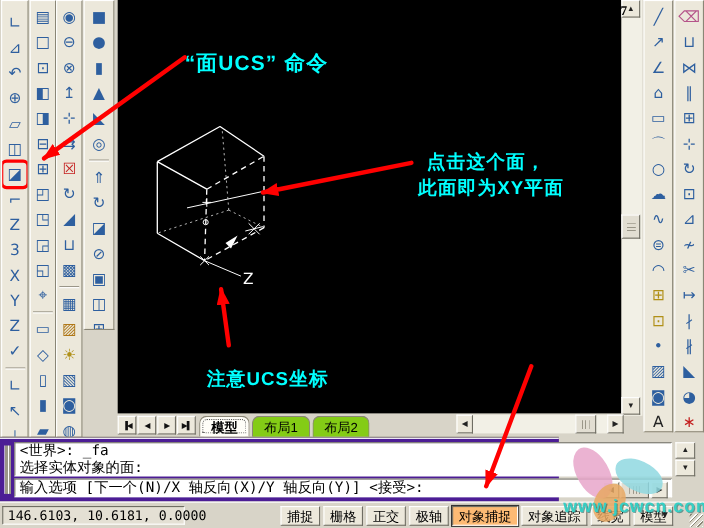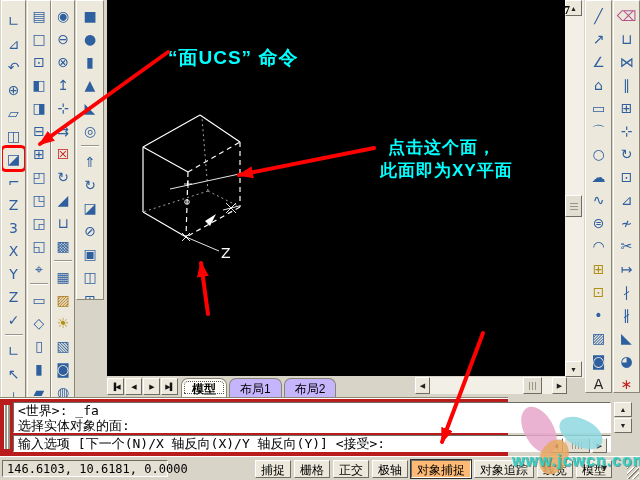--- a/index.html
+++ b/index.html
@@ -48,25 +48,25 @@
   .thumb-grip { margin:auto; width:8px; height:7px;
     background:repeating-linear-gradient(0deg,#9a9688 0 1px,transparent 1px 3px); }
   
   #tabbar { position:absolute; left:105px; top:376px; width:461px; height:21px; background:#d8d4c8; }
   #tabnav { position:absolute; left:2px; top:2px; display:flex; gap:1px; }
   .tnav { width:17px; height:17px; background:#ece8db; border:1px solid;
     border-color:#fff #6f6d63 #6f6d63 #fff; font-size:7px; letter-spacing:-1px;
     display:flex; align-items:center; justify-content:center; color:#111; }
   #tabs { position:absolute; left:76px; top:1px; display:flex; align-items:flex-end; height:20px; }
   .tab { height:19px; padding:2px 10px 0; margin-right:2px; font-size:12px; color:#000;
-    background:#c4b5fd; border:1px solid #8a8676; border-bottom:none;
+    background:#84cc16; border:1px solid #8a8676; border-bottom:none;
     border-radius:7px 7px 0 0; }
   .tab.active { background:#fffef8; font-weight:bold; outline:1px dotted #555; outline-offset:-4px; }
   
-  #cmd { position:absolute; left:0; top:398px; width:508px; height:58px; background:#b91c1c;
+  #cmd { position:absolute; left:0; top:398px; width:508px; height:58px; background:#4c1d95;
     border-top:1px solid #fff; box-shadow:0 -1px 0 #8a8676;padding-left:17px; }
   #cmd-grip { position:absolute; left:4px; top:6px; width:6px; height:44px;
     background:repeating-linear-gradient(90deg,#fff 0 1px,#9a9688 1px 3px); }
   .cmd-box { position:absolute; left:13px; width:598px; background:#fff; border:1px solid;
     border-color:#6f6d63 #fff #fff #6f6d63; font-family:"DejaVu Sans Mono", monospace;
     font-size:13px; color:#000; padding-left:4px; overflow:hidden; white-space:nowrap; }
   #cmd-hist  { top:3px;  height:31px; line-height:15px; }
   #cmd-input { top:36px; height:17px; line-height:15px; }
   
   #statusbar { position:absolute; left:0; top:456px; width:640px; height:24px; background:#d8d4c8;
@@ -434,20 +434,21 @@
           <path d="M79,237 L112,251"></path>
         </g>
         <polygon points="103,226 109,214 98,221" fill="#ffffff" stroke="none"></polygon>
       </g>
       <text x="114" y="258" fill="#ffffff" font-size="14" font-family="DejaVu Sans, sans-serif">Z</text>
     </svg>
     
     <div class="note" id="note-cmd">“面UCS” 命令</div>
     <div class="note" id="note-face1">点击这个面，</div>
     <div class="note" id="note-face2">此面即为XY平面</div>
+    <div class="note" id="note-ucs">注意UCS坐标</div>
   </div>
 
   <div class="sb-track" style="left:565px; top:0; width:19px; height:378px;">
     <div class="sb-btn" style="left:0; top:0; width:17px; height:16px;">▲</div>
     <div class="sb-thumb" style="left:0; top:195px; width:17px; height:22px; display:flex;">
         <div class="thumb-grip"></div>
       </div>
     <div class="sb-btn" style="left:0; top:361px; width:17px; height:16px;">▼</div>
   </div>
 

